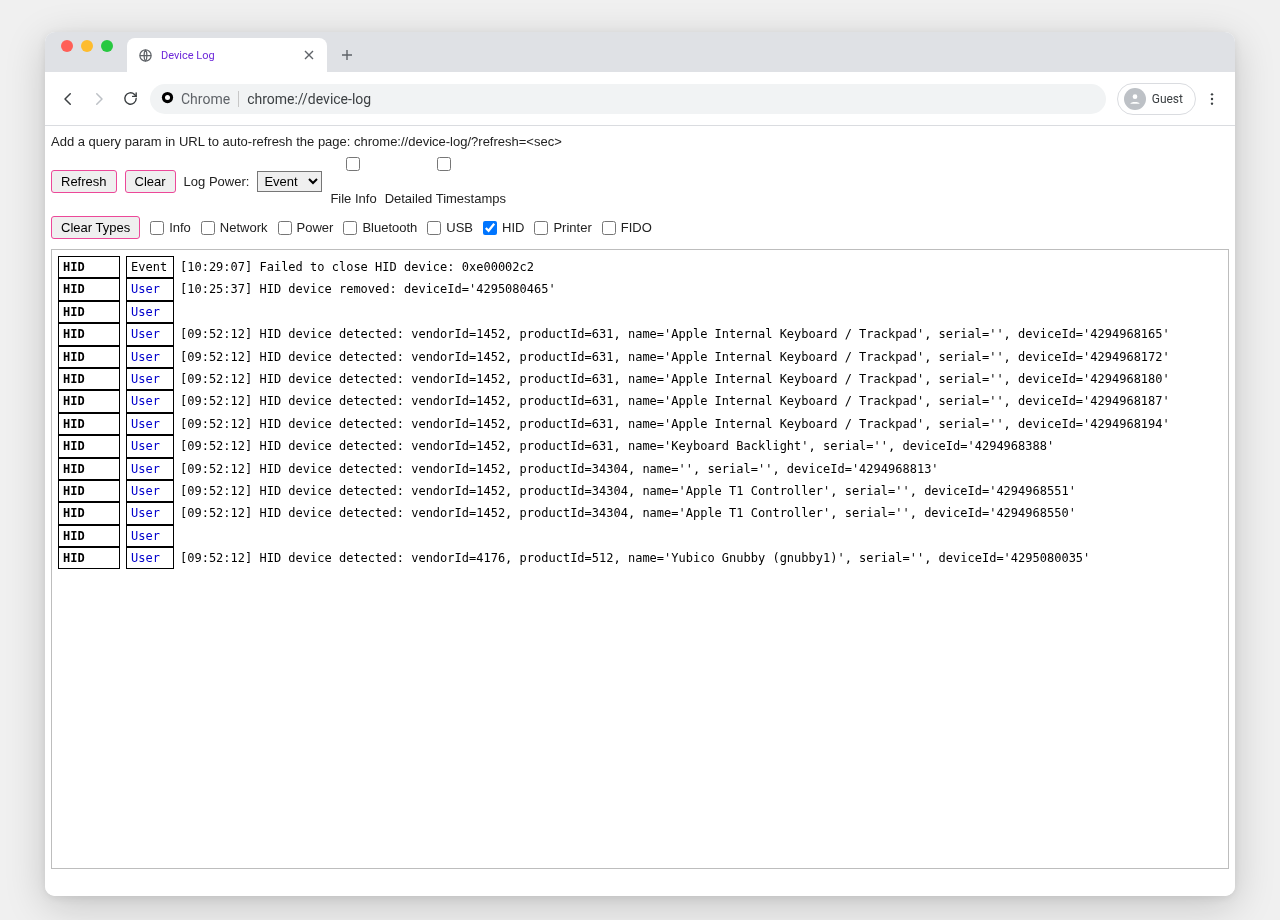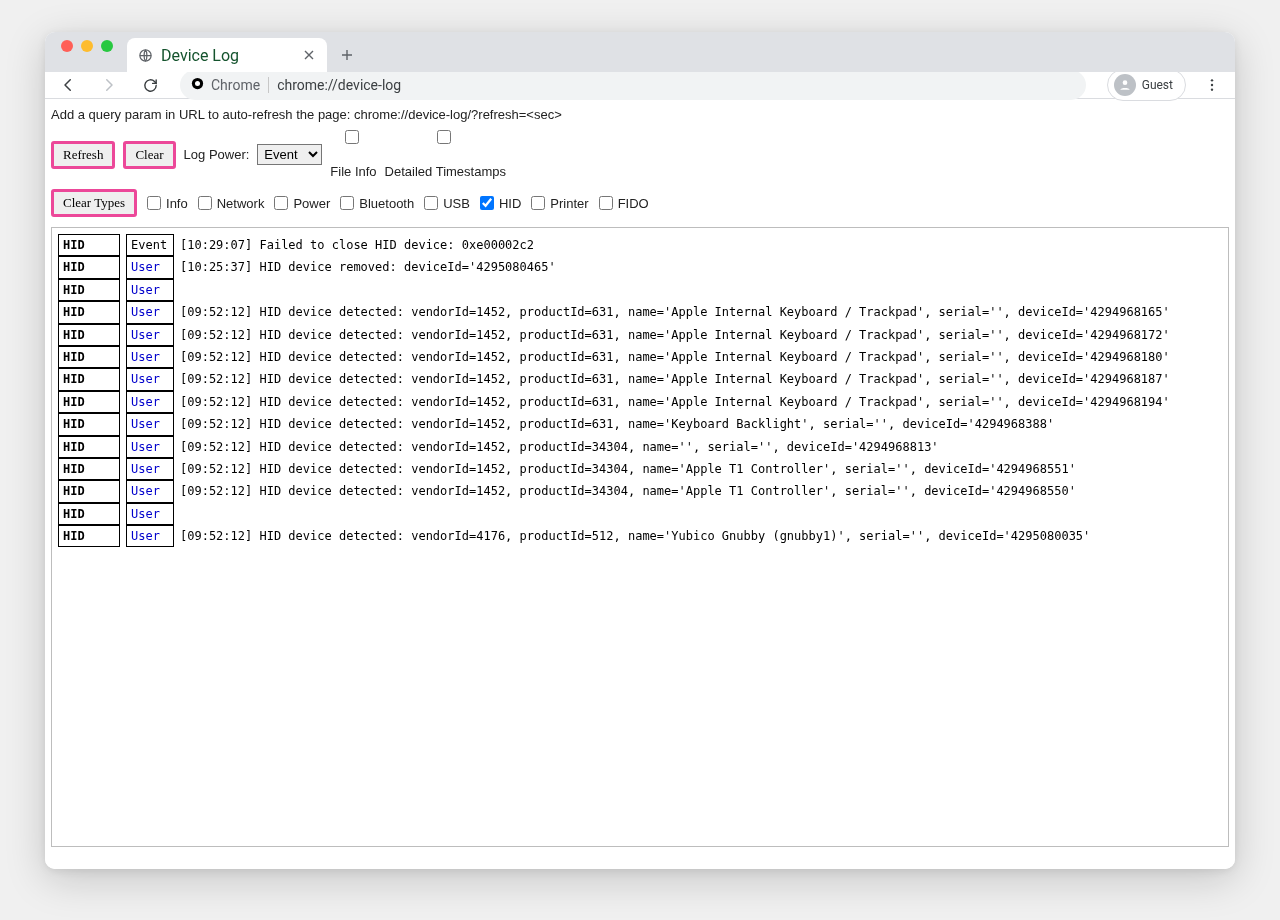--- a/index.html
+++ b/index.html
@@ -51,35 +51,35 @@
     height: 34px;
     padding: 0 10px;
     border-radius: 8px 8px 0 0;
     min-width: 200px;
     margin-left: 6px;
     position: relative;
   }
   .tab .favicon {
     width: 16px; height: 16px; display:flex; align-items:center; justify-content:center;
   }
-  .tab .title { flex: 1; font-size: 16px; color: #14532d; }
+  .tab .title { flex: 1; font-size: 11px; color: #6d28d9; }
   .tab .close { width: 16px; height:16px; display:flex; align-items:center; justify-content:center; border-radius:50%; cursor:pointer; }
   .newtab {
     width: 28px; height: 28px; display:flex; align-items:center; justify-content:center;
     margin-left: 6px; margin-bottom: 3px; border-radius: 50%; cursor:pointer;
   }
   
   .toolbar {
-    height: 27px;
+    height: 54px;
     background: #fff;
     border-bottom: 1px solid #dadce0;
     display:flex;
     align-items:center;
     padding: 0 8px;
-    gap: 11px;
+    gap: 1px;
   }
   .toolbtn {
     width: 30px; height: 30px; border-radius: 50%;
     display:flex; align-items:center; justify-content:center; cursor:pointer;
   }
   .toolbtn.disabled svg path { stroke: #bdc1c6; }
   .omnibox {
     flex: 1;
     height: 30px;
     background: #f1f3f4;
@@ -116,24 +116,24 @@
   }
   .hint {
     font-size: 13px;
     padding: 2px 0 4px 0;
   }
   .controls-row {
     display:flex; align-items:center; gap:8px;
     padding: 4px 0;
   }
   .ctrl-btn {
-    font-family: Liberation Serif, serif;
+    font-family: Liberation Sans, sans-serif;
     font-size: 13px;
     background: #efefef;
-    border: 3px solid #ec4899;
+    border: 1px solid #ec4899;
     border-radius: 3px;
     padding: 3px 9px;
     cursor: pointer;
   }
   .controls-row label { font-size:13px; display:flex; align-items:center; gap:20px;flex-direction:column; }
   select {
     font-size: 13px;
     border: 1px solid #767676;
     background: #efefef;
     padding: 1px 2px;

